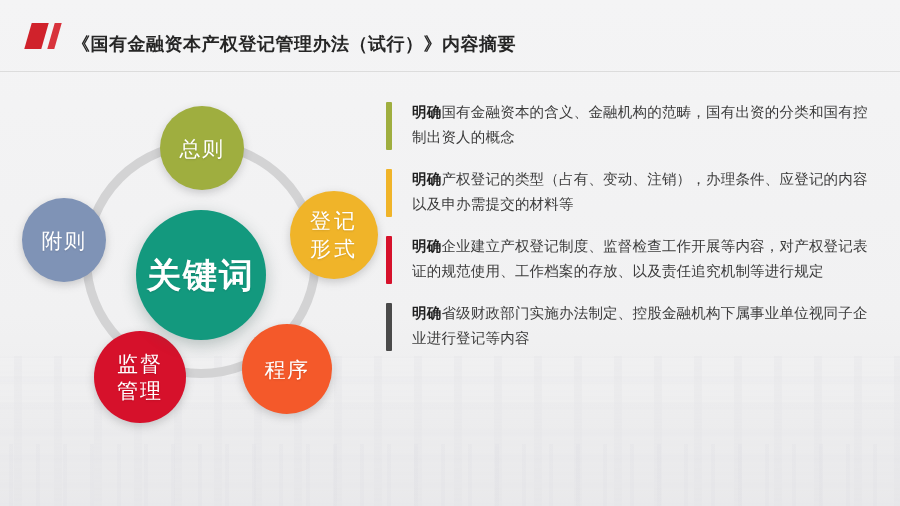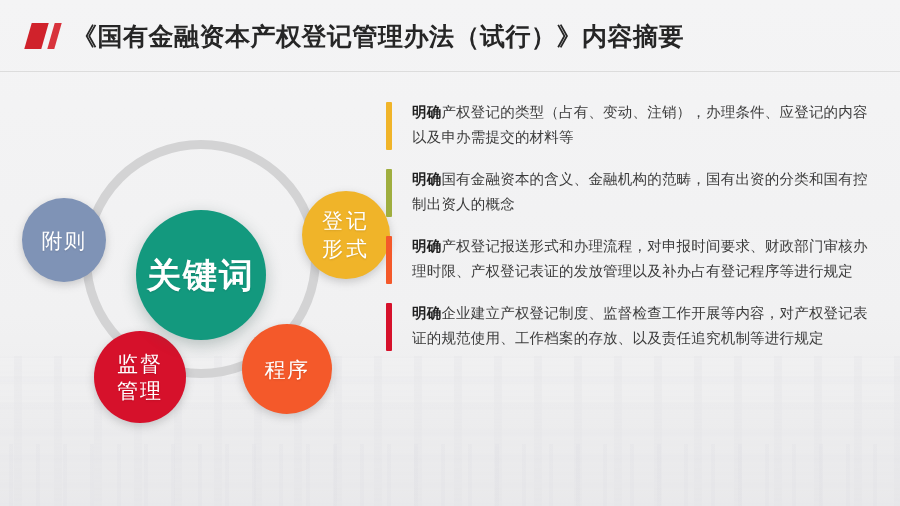--- a/index.html
+++ b/index.html
@@ -92,22 +92,22 @@
     height: 26px;
     transform: skewX(-16deg);
     background: #d0222b;
   }
   .accent-bar.wide { left: 4px; width: 17px; }
   .accent-bar.thin { left: 27px; width: 7px; background: #d8333c; }
 
   #page-title {
     position: absolute;
     left: 72px;
-    top: 16px;
-    font-size: 25px;
+    top: 24px;
+    font-size: 18px;
     line-height: 40px;
     font-weight: 700;
     color: #262626;
     letter-spacing: 0.5px;
     white-space: nowrap;
   }
 
   
   #diagram {
     position: absolute;
@@ -149,21 +149,21 @@
     width: 130px;
     height: 130px;
     box-shadow: 0 5px 16px rgba(60,90,85,0.32);
   }
   #node-center .lbl {
     font-size: 34px;
     font-weight: 700;
     letter-spacing: 2px;
   }
   #node-zongze  { left: 138px; top: 18px;  width: 84px;  height: 84px; }
-  #node-dengji  { left: 280px; top: 103px; width: 88px;  height: 88px; }
+  #node-dengji  { left: 268px; top: 103px; width: 88px;  height: 88px; }
   #node-fuze    { left: 0;  top: 110px; width: 84px;  height: 84px; }
   #node-jiandu  { left: 72px;  top: 243px; width: 92px;  height: 92px; }
   #node-chengxu { left: 220px; top: 236px; width: 90px;  height: 90px; }
 
   #node-dengji .lbl { line-height: 28px; letter-spacing: 3px; }
   #node-jiandu .lbl { line-height: 27px; letter-spacing: 2px; }
 
   
   #bullets {
     position: absolute;
@@ -211,20 +211,23 @@
       <span class="accent-bar wide" style="background: rgb(208, 34, 43);"></span>
       <span class="accent-bar thin"></span>
     </div>
     <div id="page-title">《国有金融资本产权登记管理办法（试行）》内容摘要</div>
     <div id="header-rule"></div>
   </div>
 
   <div id="diagram">
     <div id="ring" style="border-color: rgb(211, 211, 212);"></div>
 
+    <div class="node" id="node-zongze" style="background: rgb(159, 174, 63);">
+      <span class="lbl">总则</span>
+    </div>
 
     <div class="node" id="node-dengji" style="background: rgb(240, 180, 41);">
       <span class="lbl">
           <div>登记</div>
           <div>形式</div>
         </span>
     </div>
 
     <div class="node" id="node-chengxu" style="background: rgb(244, 89, 42);">
       <span class="lbl">程序</span>
@@ -242,34 +245,34 @@
     </div>
 
     <div class="node" id="node-center" style="background: rgb(19, 153, 126);">
       <span class="lbl">关键词</span>
     </div>
   </div>
 
   <div id="bullets">
 
     <div class="bullet">
+      <div class="bullet-bar" style="background: rgb(159, 174, 63);"></div>
+      <div class="bullet-text"><b>明确</b><span>国有金融资本的含义、金融机构的范畴，国有出资的分类和国有控制出资人的概念</span></div>
+    </div>
+
+    <div class="bullet">
       <div class="bullet-bar" style="background: rgb(240, 180, 41);"></div>
       <div class="bullet-text"><b>明确</b><span>产权登记的类型（占有、变动、注销），办理条件、应登记的内容以及申办需提交的材料等</span></div>
     </div>
 
-    <div class="bullet">
-      <div class="bullet-bar" style="background: rgb(159, 174, 63);"></div>
-      <div class="bullet-text"><b>明确</b><span>国有金融资本的含义、金融机构的范畴，国有出资的分类和国有控制出资人的概念</span></div>
-    </div>
-
-    <div class="bullet">
-      <div class="bullet-bar" style="background: rgb(244, 89, 42);"></div>
-      <div class="bullet-text"><b>明确</b><span>产权登记报送形式和办理流程，对申报时间要求、财政部门审核办理时限、产权登记表证的发放管理以及补办占有登记程序等进行规定</span></div>
-    </div>
 
     <div class="bullet">
       <div class="bullet-bar" style="background: rgb(214, 17, 43);"></div>
       <div class="bullet-text"><b>明确</b><span>企业建立产权登记制度、监督检查工作开展等内容，对产权登记表证的规范使用、工作档案的存放、以及责任追究机制等进行规定</span></div>
     </div>
 
+    <div class="bullet">
+      <div class="bullet-bar" style="background: rgb(74, 74, 74);"></div>
+      <div class="bullet-text"><b>明确</b><span>省级财政部门实施办法制定、控股金融机构下属事业单位视同子企业进行登记等内容</span></div>
+    </div>
 
   </div>
 </div>
 
 </body></html>

